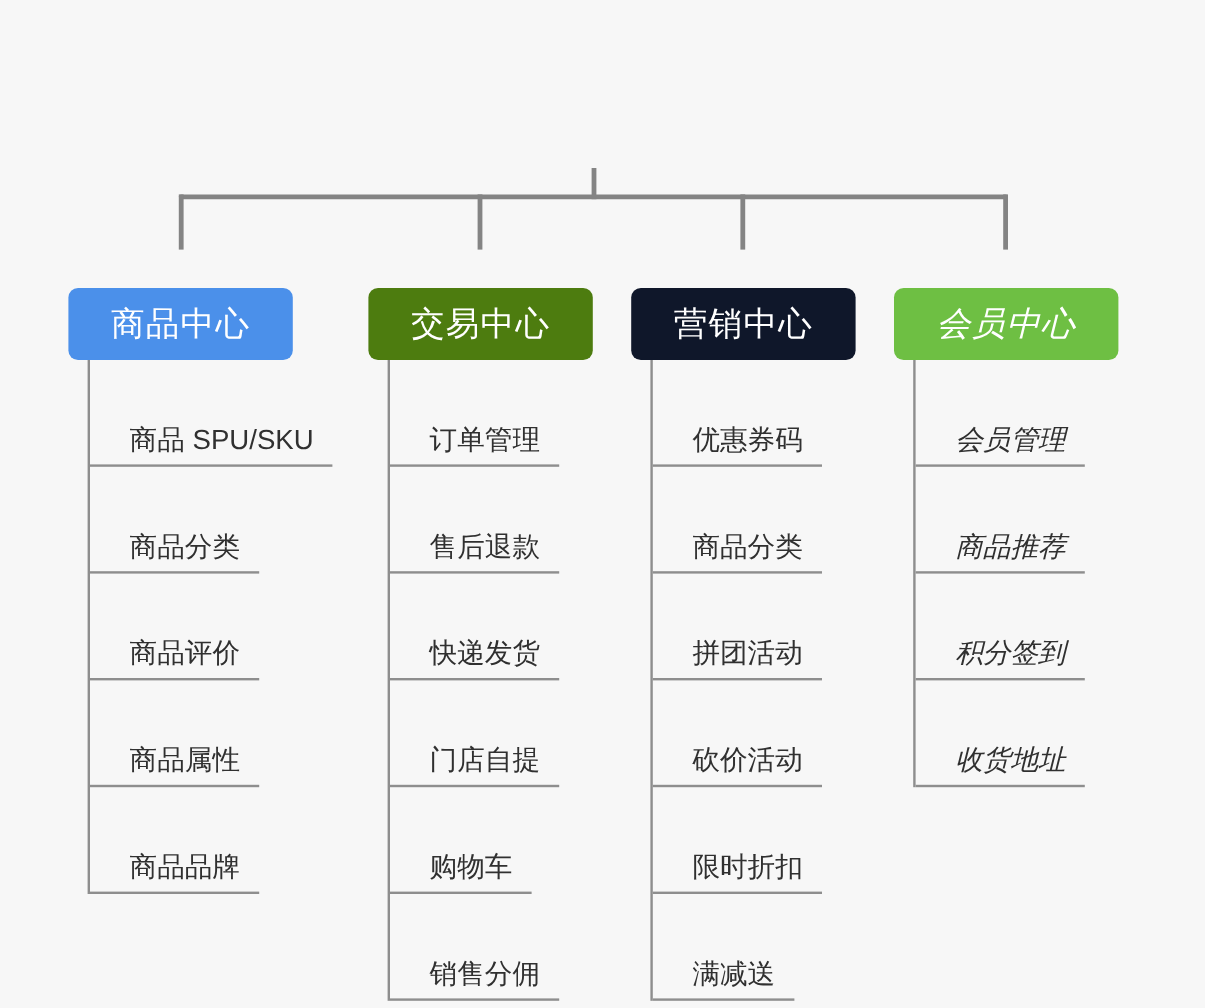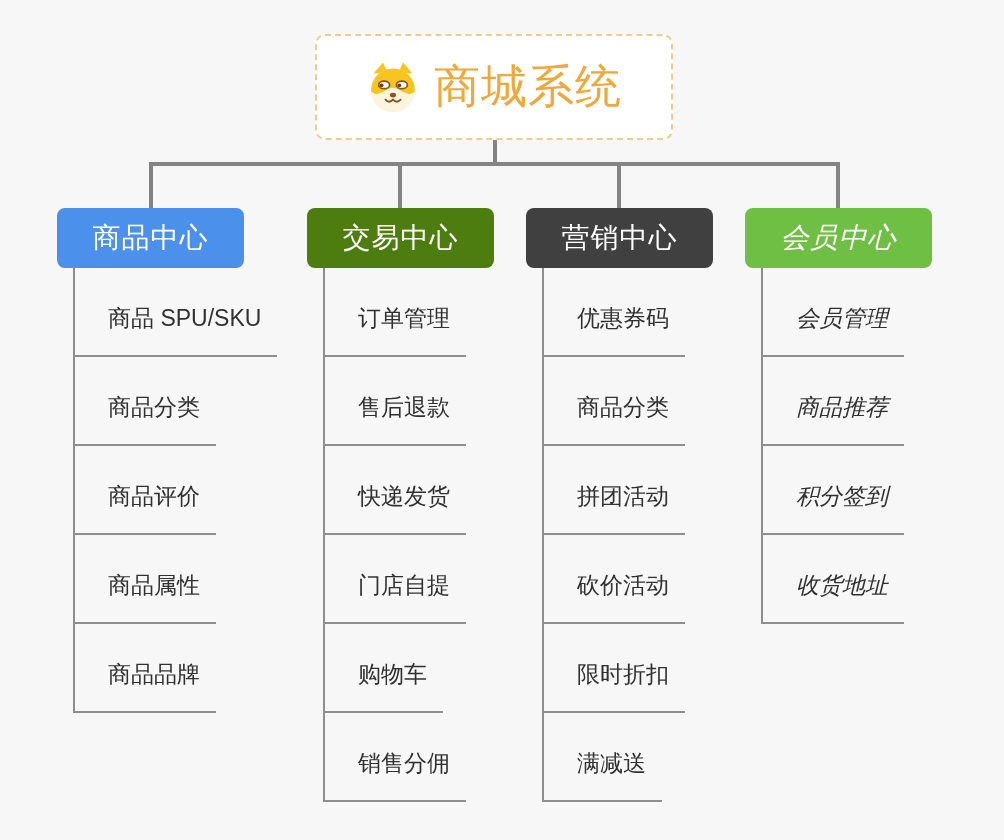--- a/index.html
+++ b/index.html
@@ -56,65 +56,51 @@
   .branch-node {
     width: 187px; height: 60px;
     border-radius: 8px;
     display: flex;
     align-items: center;
     justify-content: center;
     color: #ffffff;
     font-size: 28px;
     letter-spacing: 1px;
     white-space: nowrap;
+    margin-top: 32px;
   }
 
   .leaf-list {
     margin-left: 16px;
     border-left: 2px solid #8e8e8e;
   }
   .leaf {
     width: fit-content;
     height: 89px;
     display: flex;
     align-items: flex-end;
-    padding: 0 16px 21px 33px;
+    padding: 0 16px 5px 33px;
     border-bottom: 2px solid #8e8e8e;
     font-size: 23px;
     color: #303030;
     white-space: nowrap;
   }
 </style>
 </head>
 <body>
 
 <div class="canvas">
 
   <div class="conn conn-stem"></div>
   <div class="conn conn-rail"></div>
   <div class="conn conn-drop-1"></div>
   <div class="conn conn-drop-2"></div>
   <div class="conn conn-drop-3"></div>
   <div class="conn conn-drop-4"></div>
 
-  <div class="root-node">
-    <svg class="dog-icon" viewBox="0 0 64 64">
-      <path d="M9 16 L20 3 L26 15 Z" fill="#f6c51e"></path>
-      <path d="M55 16 L44 3 L38 15 Z" fill="#f6c51e"></path>
-      <circle cx="32" cy="36" r="26" fill="#fdf4dd"></circle>
-      <path d="M6 36 A26 26 0 0 1 58 36 L58 37 C49 46 41 33 32 33 C23 33 15 46 6 37 Z" fill="#f6c51e"></path>
-      <ellipse cx="21.5" cy="29.5" rx="6.5" ry="4.5" fill="#ffffff" stroke="#8a5423" stroke-width="2"></ellipse>
-      <circle cx="18.5" cy="30" r="2.2" fill="#6b3c12"></circle>
-      <ellipse cx="42.5" cy="29.5" rx="6.5" ry="4.5" fill="#ffffff" stroke="#8a5423" stroke-width="2"></ellipse>
-      <circle cx="39.5" cy="30" r="2.2" fill="#6b3c12"></circle>
-      <ellipse cx="32" cy="41.5" rx="3.6" ry="2.8" fill="#8a5423"></ellipse>
-      <path d="M23 47 Q27.5 52 32 47 Q36.5 52 41 47" fill="none" stroke="#8a5423" stroke-width="2.2" stroke-linecap="round"></path>
-    </svg>
-    <div class="root-title">商城系统</div>
-  </div>
 
   <div class="branch branch-1">
     <div class="branch-node" style="background: rgb(75, 144, 234);">商品中心</div>
     <div class="leaf-list">
       <div class="leaf">商品 SPU/SKU</div>
       <div class="leaf">商品分类</div>
       <div class="leaf">商品评价</div>
       <div class="leaf">商品属性</div>
       <div class="leaf">商品品牌</div>
     </div>
@@ -126,21 +112,21 @@
       <div class="leaf">订单管理</div>
       <div class="leaf">售后退款</div>
       <div class="leaf">快递发货</div>
       <div class="leaf">门店自提</div>
       <div class="leaf">购物车</div>
       <div class="leaf">销售分佣</div>
     </div>
   </div>
 
   <div class="branch branch-3">
-    <div class="branch-node" style="background: #404040;">营销中心</div>
+    <div class="branch-node" style="background: #0f172a;">营销中心</div>
     <div class="leaf-list">
       <div class="leaf">优惠券码</div>
       <div class="leaf">商品分类</div>
       <div class="leaf">拼团活动</div>
       <div class="leaf">砍价活动</div>
       <div class="leaf">限时折扣</div>
       <div class="leaf">满减送</div>
     </div>
   </div>
 

